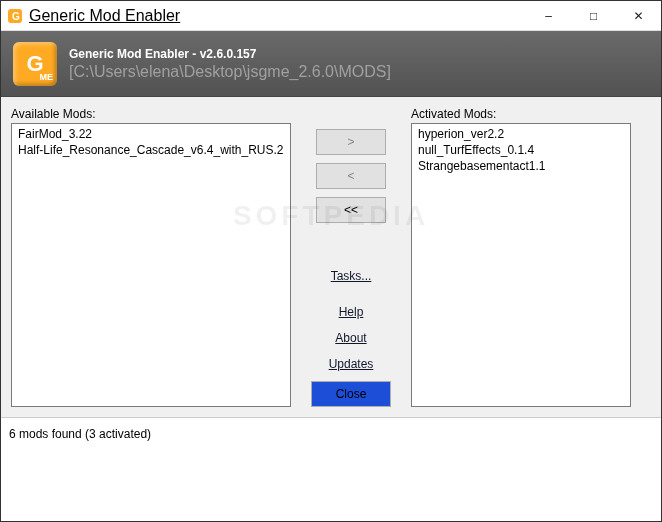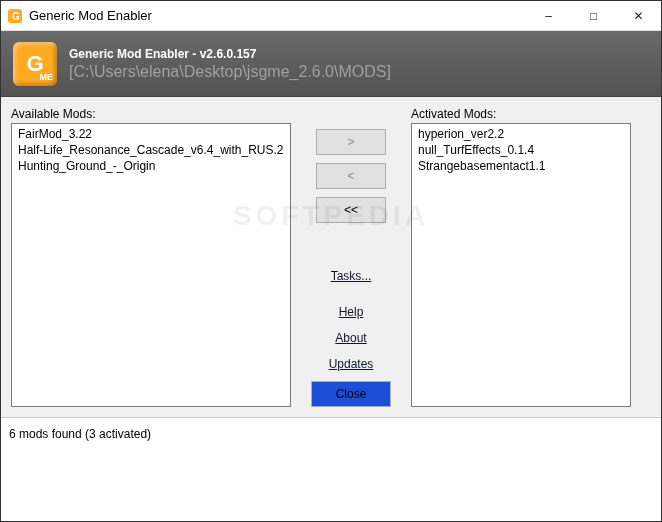--- a/index.html
+++ b/index.html
@@ -20,22 +20,23 @@
       border-bottom: 1px solid #ddd;
       padding-left: 6px;
     }
     .titlebar .app-icon {
       width: 16px; height: 16px;
       margin-right: 6px;
       display:flex;align-items:center;justify-content:center;
     }
     .titlebar .title {
       flex: 1;
-      font-size: 13px;
+      font-size: 16px;
       color: #000;
+      text-decoration: underline;
     }
     .titlebar .win-controls {
       display: flex;
       height: 100%;
     }
     .titlebar .win-btn {
       width: 45px;
       height: 100%;
       display: flex;
       align-items: center;
@@ -189,21 +190,20 @@
     <div class="path">[C:\Users\elena\Desktop\jsgme_2.6.0\MODS]</div>
   </div>
 </div>
 
 <div class="content">
   <div class="col left">
     <div class="col-label">Available Mods:</div>
     <div class="listbox" id="available-list">
         <div class="item">FairMod_3.22</div>
         <div class="item">Half-Life_Resonance_Cascade_v6.4_with_RUS.2</div>
-        <div class="item">Hunting_Ground_-_Origin</div>
       </div>
   </div>
 
   <div class="center">
     <div class="btn disabled">&gt;</div>
     <div class="btn disabled">&lt;</div>
     <div class="btn">&lt;&lt;</div>
     <div class="gap"></div>
     <div class="link">Tasks...</div>
     <div style="height:10px"></div>

